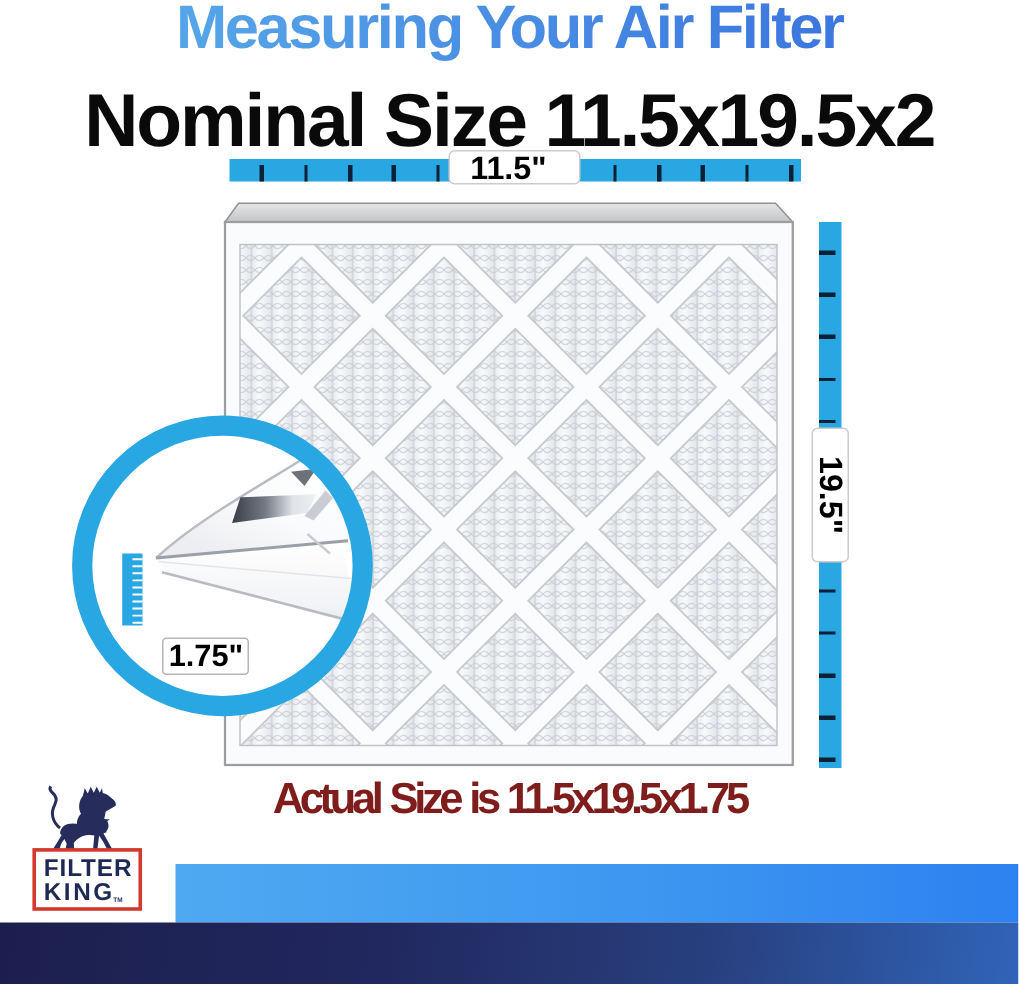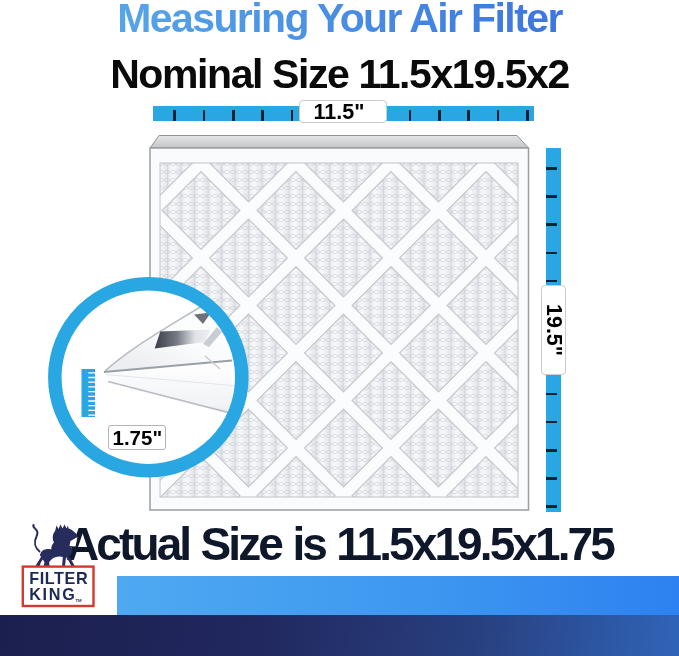--- a/index.html
+++ b/index.html
@@ -1,21 +1,21 @@
 <!DOCTYPE html>
 <html><head><meta charset="utf-8">
 <style>
 html,body{margin:0;padding:0}
 body{width:679px;height:656px;position:relative;background:#fff;overflow:hidden;
  font-family:"Liberation Sans",sans-serif}
 .abs{position:absolute}
 .title{left:0;top:-5px;width:679px;text-align:center;font-size:41px;font-weight:bold;letter-spacing:-1.6px;
  background:linear-gradient(90deg,#58a9e9 12%,#3a72de 88%);-webkit-background-clip:text;background-clip:text;color:transparent}
-.nominal{left:0;top:51px;width:679px;text-align:center;font-size:41px;font-weight:bold;color:#0a0a0a;letter-spacing:-1.4px}
-.actual{left:0;top:517px;width:679px;text-align:center;font-size:46px;font-weight:bold;color:#0f172a;letter-spacing:-2.9px;word-spacing:1.5px}
+.nominal{left:0;top:51px;width:679px;text-align:center;font-size:50px;font-weight:bold;color:#0a0a0a;letter-spacing:-1.4px}
+.actual{left:0;top:517px;width:679px;text-align:center;font-size:29px;font-weight:bold;color:#7f1d1d;letter-spacing:-2.9px;word-spacing:1.5px}
 .hruler{left:152.5px;top:105.5px;width:381.8px;height:15.5px;background:#29a7e3}
 .ht{position:absolute;top:4px;width:2.6px;height:11.5px;background:#0c2038}
 .hlabel{left:298.5px;top:100px;width:88px;height:22.5px;background:#fff;border:1.2px solid #ccc;border-radius:4px;
  text-align:left;padding-left:14px;line-height:22.5px;font-size:21.5px;font-weight:bold;color:#000;box-sizing:border-box}
 .vruler{left:546px;top:148px;width:15.4px;height:364px;background:#29a7e3}
 .vt{position:absolute;left:0px;width:11px;height:2.6px;background:#0c2038}
 .vlabel{left:540.8px;top:285px;width:23px;height:87.5px;background:#fff;border:1.2px solid #ccc;border-radius:4px}
 .vlabel span{position:absolute;left:50%;top:50%;transform:translate(-50%,-50%) rotate(90deg);
  font-size:21.5px;font-weight:bold;color:#000;white-space:nowrap}
 .clabel{left:108.3px;top:425px;width:56px;height:23.2px;background:#fff;border:1px solid #b5b5b5;border-radius:3px;

